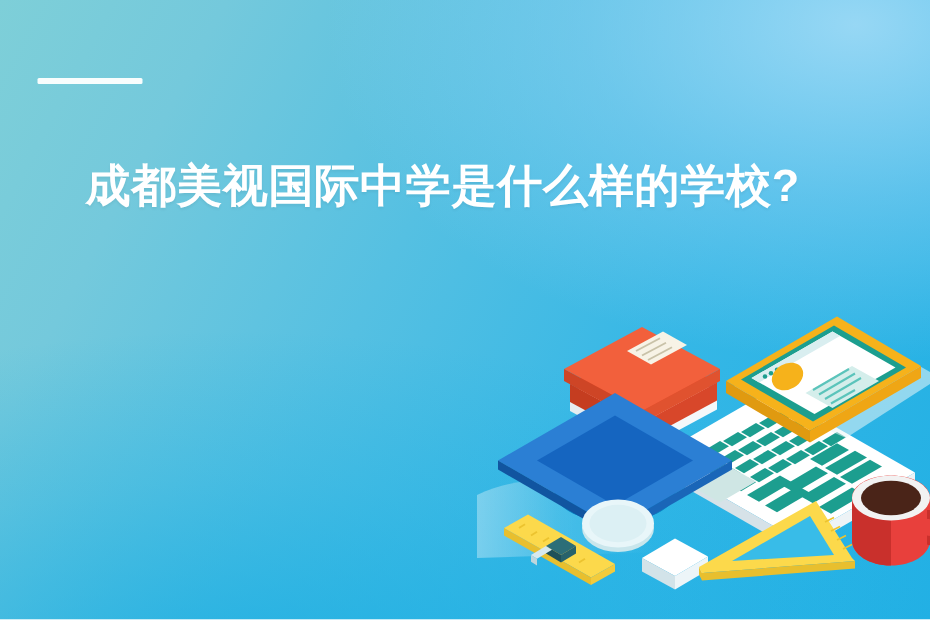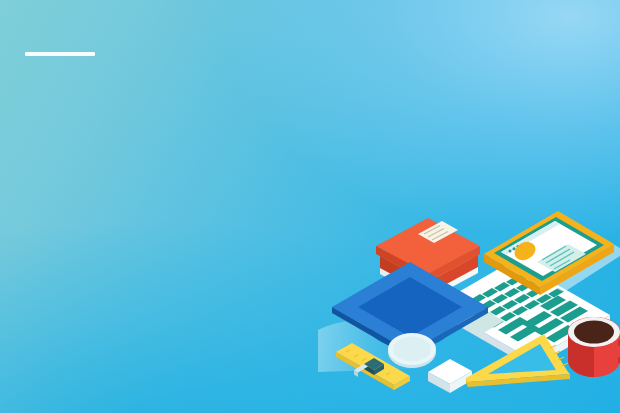--- a/index.html
+++ b/index.html
@@ -77,20 +77,21 @@
 </head>
 <body>
 
 <div id="banner">
 
   <div class="wash-right"></div>
   <div class="wash-bottom"></div>
 
   <div class="accent-rule"></div>
 
+  <div class="headline">成都美视国际中学是什么样的学校?</div>
 
   <div id="illustration">
     <svg viewBox="0 0 302 231" xmlns="http://www.w3.org/2000/svg">
       <defs>
         <linearGradient id="floorGlow" x1="0" y1="0" x2="1" y2="0">
           <stop offset="0%" stop-color="#ffffff" stop-opacity="0.35"></stop>
           <stop offset="45%" stop-color="#ffffff" stop-opacity="0.12"></stop>
           <stop offset="100%" stop-color="#ffffff" stop-opacity="0"></stop>
         </linearGradient>
         <linearGradient id="capShade" x1="0" y1="0" x2="0" y2="1">

